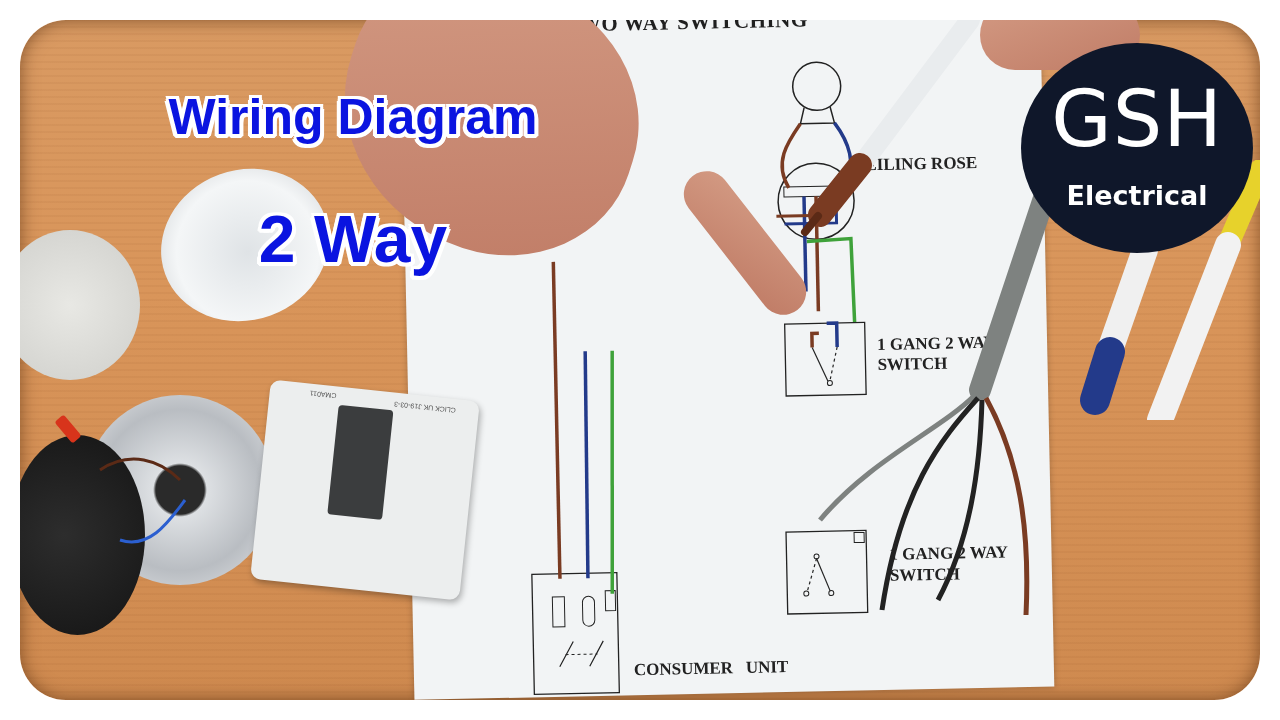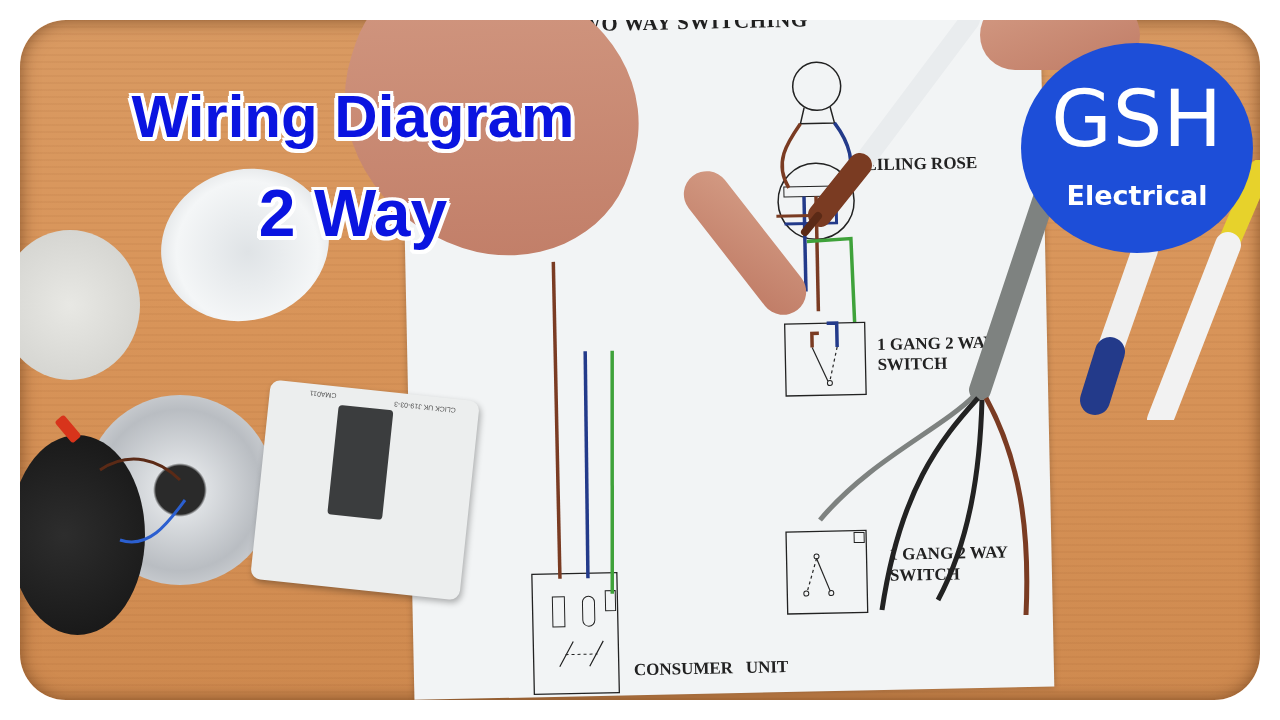--- a/index.html
+++ b/index.html
@@ -12,21 +12,21 @@
   .paper{position:absolute;left:380px;top:-10px;width:640px;height:690px;background:#f2f4f5;
     transform:rotate(-1.2deg);transform-origin:top left;box-shadow:0 0 6px rgba(0,0,0,0.25);}
   .paper-title{position:absolute;left:165px;top:6px;font-family:"Liberation Serif",serif;font-weight:bold;font-size:21px;color:#1f1f1f;letter-spacing:0.5px;}
   .lbl{position:absolute;font-family:"Liberation Serif",serif;font-weight:bold;color:#222;font-size:17px;line-height:20px;}
   .overlay-title{position:absolute;font-family:"Liberation Sans",sans-serif;font-weight:bold;color:#0a14e0;
     -webkit-text-stroke:0px;text-shadow:
       3px 3px 0 #fff,-3px 3px 0 #fff,3px -3px 0 #fff,-3px -3px 0 #fff,
       0 3px 0 #fff,0 -3px 0 #fff,3px 0 0 #fff,-3px 0 0 #fff,
       2px 4px 0 #fff,-2px 4px 0 #fff,4px 2px 0 #fff,-4px 2px 0 #fff;
     white-space:nowrap;text-align:center;}
-  .logo{position:absolute;left:1021px;top:43px;width:232px;height:210px;border-radius:50%;background:#1d4ed8;
+  .logo{position:absolute;left:1021px;top:43px;width:232px;height:210px;border-radius:50%;background:#0f172a;
     display:flex;flex-direction:column;align-items:center;justify-content:center;color:#fff;}
   .logo .big{font-family:"DejaVu Sans",sans-serif;font-size:78px;line-height:80px;font-weight:normal;letter-spacing:1px;margin-top:-6px;}
   .logo .small{font-family:"DejaVu Sans",sans-serif;font-size:27px;font-weight:bold;margin-top:21px;}
   .hand{position:absolute;border-radius:40% 50% 45% 55%;background:linear-gradient(160deg,#d39a83,#c07c66);}
   .obj{position:absolute;}
 </style>
 </head>
 <body>
 
 <div class="frame">
@@ -125,20 +125,20 @@
   </svg>
 
   <div class="obj" style="left:240px;top:370px;width:210px;height:200px;background:#eceeee;border-radius:10px;transform:rotate(6deg);box-shadow:2px 3px 6px rgba(0,0,0,0.3);">
     <div style="position:absolute;left:70px;top:18px;width:55px;height:110px;background:#3b3d3e;border-radius:4px;"></div>
     <div style="position:absolute;left:40px;top:6px;font-size:7px;color:#555;transform:rotate(180deg);">CMA011</div>
     <div style="position:absolute;left:125px;top:8px;font-size:7px;color:#555;transform:rotate(180deg);white-space:nowrap;">CLICK UK J19-03-3</div>
   </div>
 
   <div class="obj" style="left:42px;top:395px;width:12px;height:28px;background:#d8341b;border-radius:3px;transform:rotate(-40deg);"></div>
 
-  <div class="overlay-title" style="left:18px;top:60px;width:630px;font-size:60px;line-height:74px;">Wiring Diagram</div>
-  <div class="overlay-title" style="left:18px;top:156px;width:630px;font-size:66px;line-height:74px;">2 Way</div>
+  <div class="overlay-title" style="left:18px;top:60px;width:630px;font-size:50px;line-height:74px;">Wiring Diagram</div>
+  <div class="overlay-title" style="left:18px;top:182px;width:630px;font-size:66px;line-height:74px;">2 Way</div>
 </div>
 
 <div class="logo">
   <div class="big">GSH</div>
   <div class="small">Electrical</div>
 </div>
 
 </body></html>

